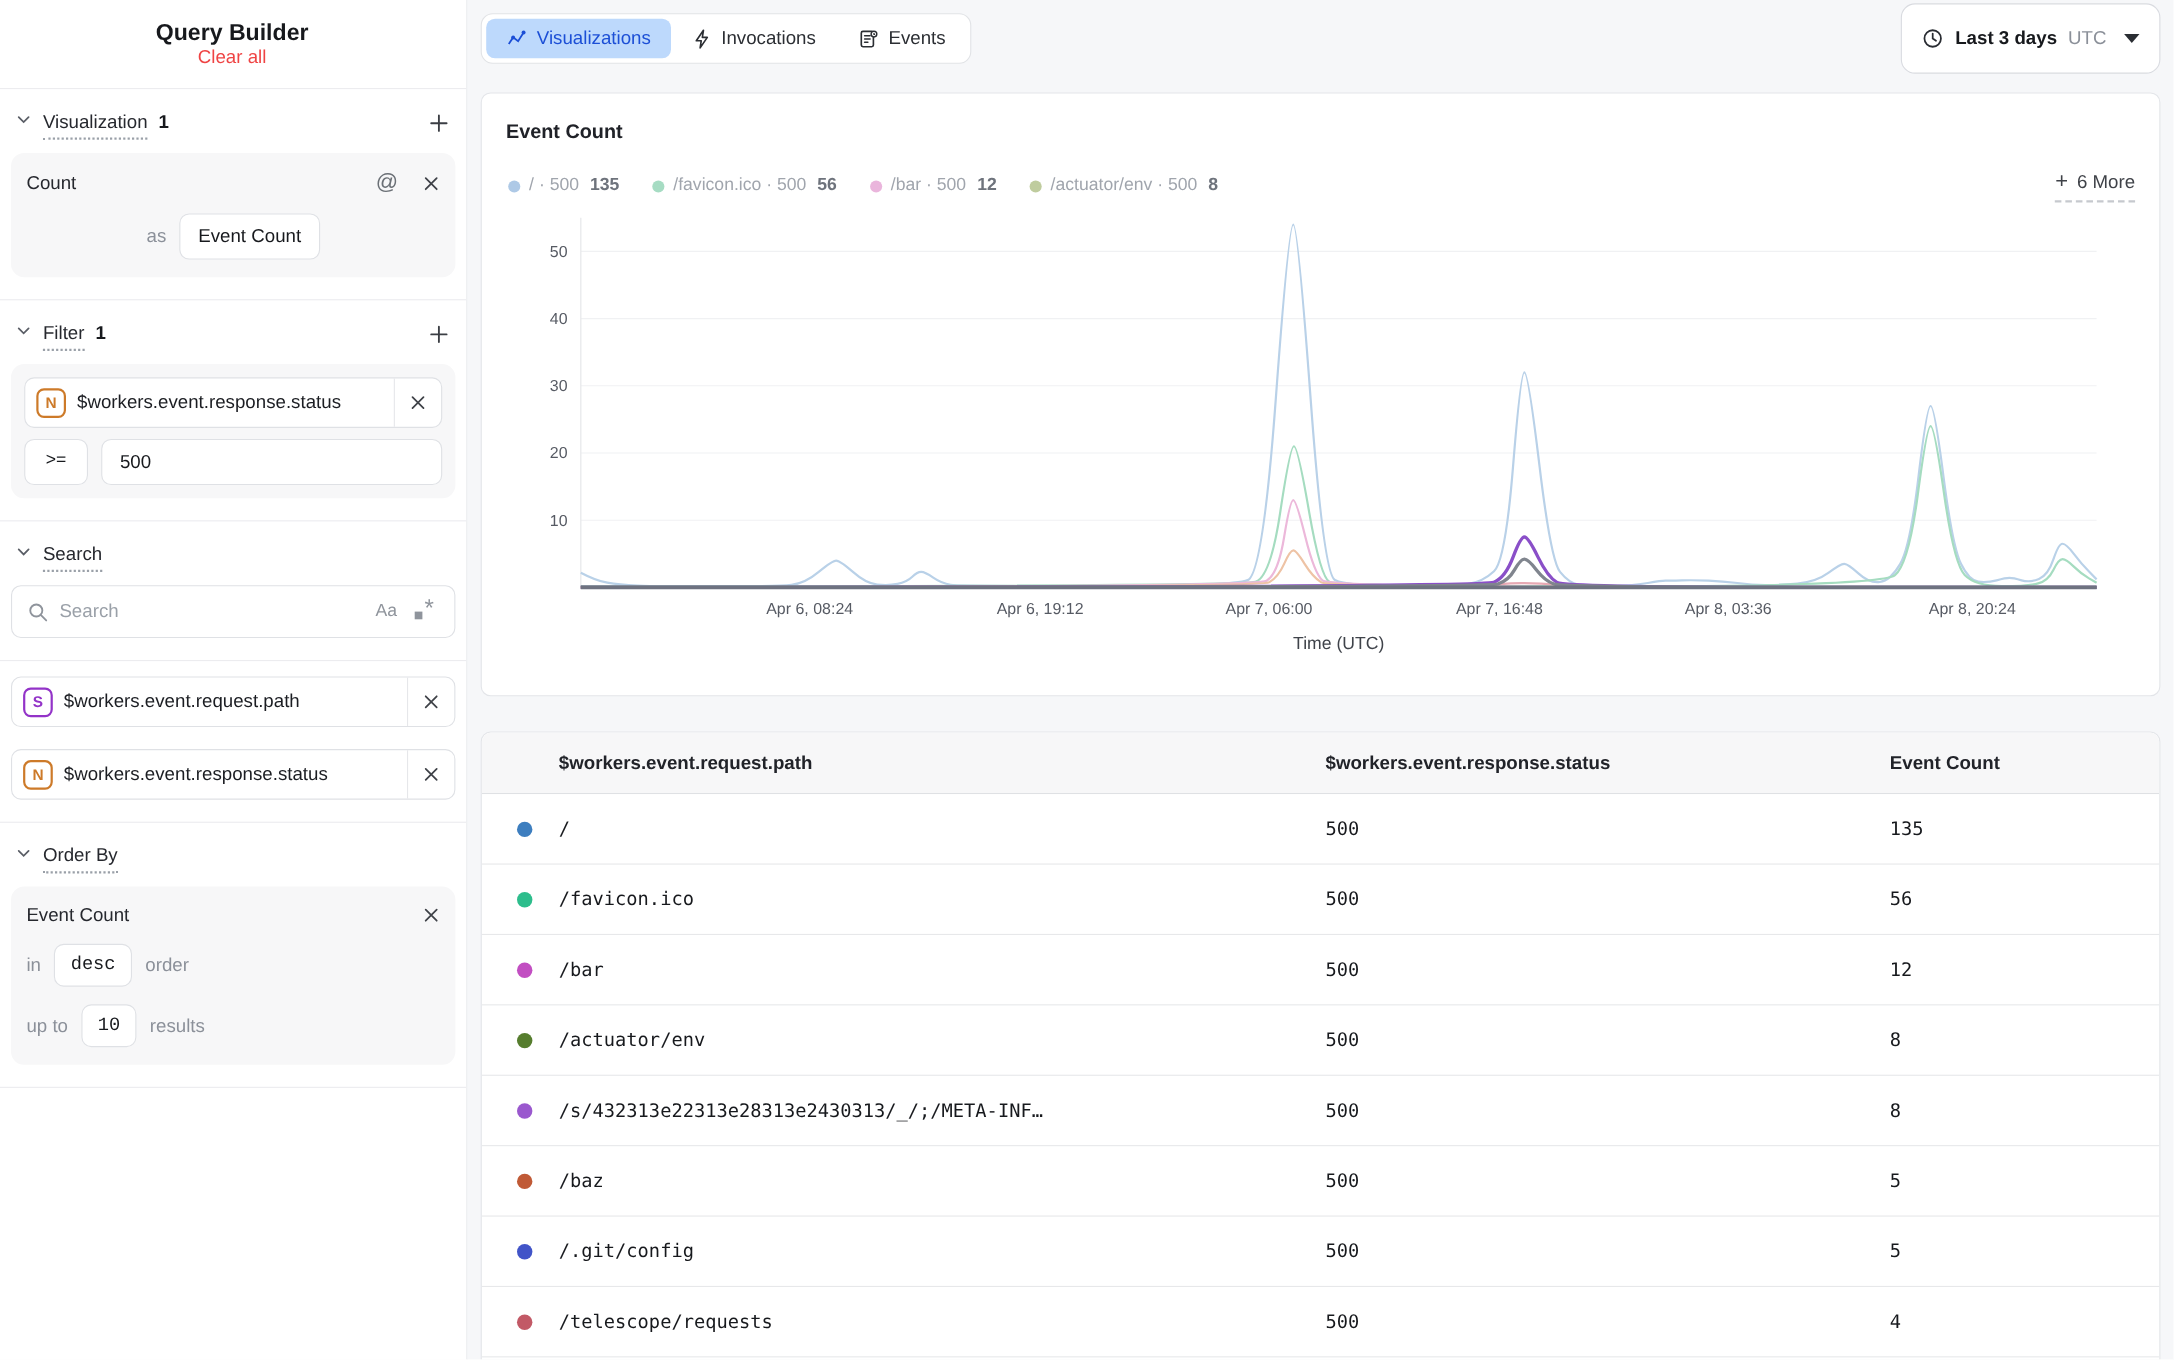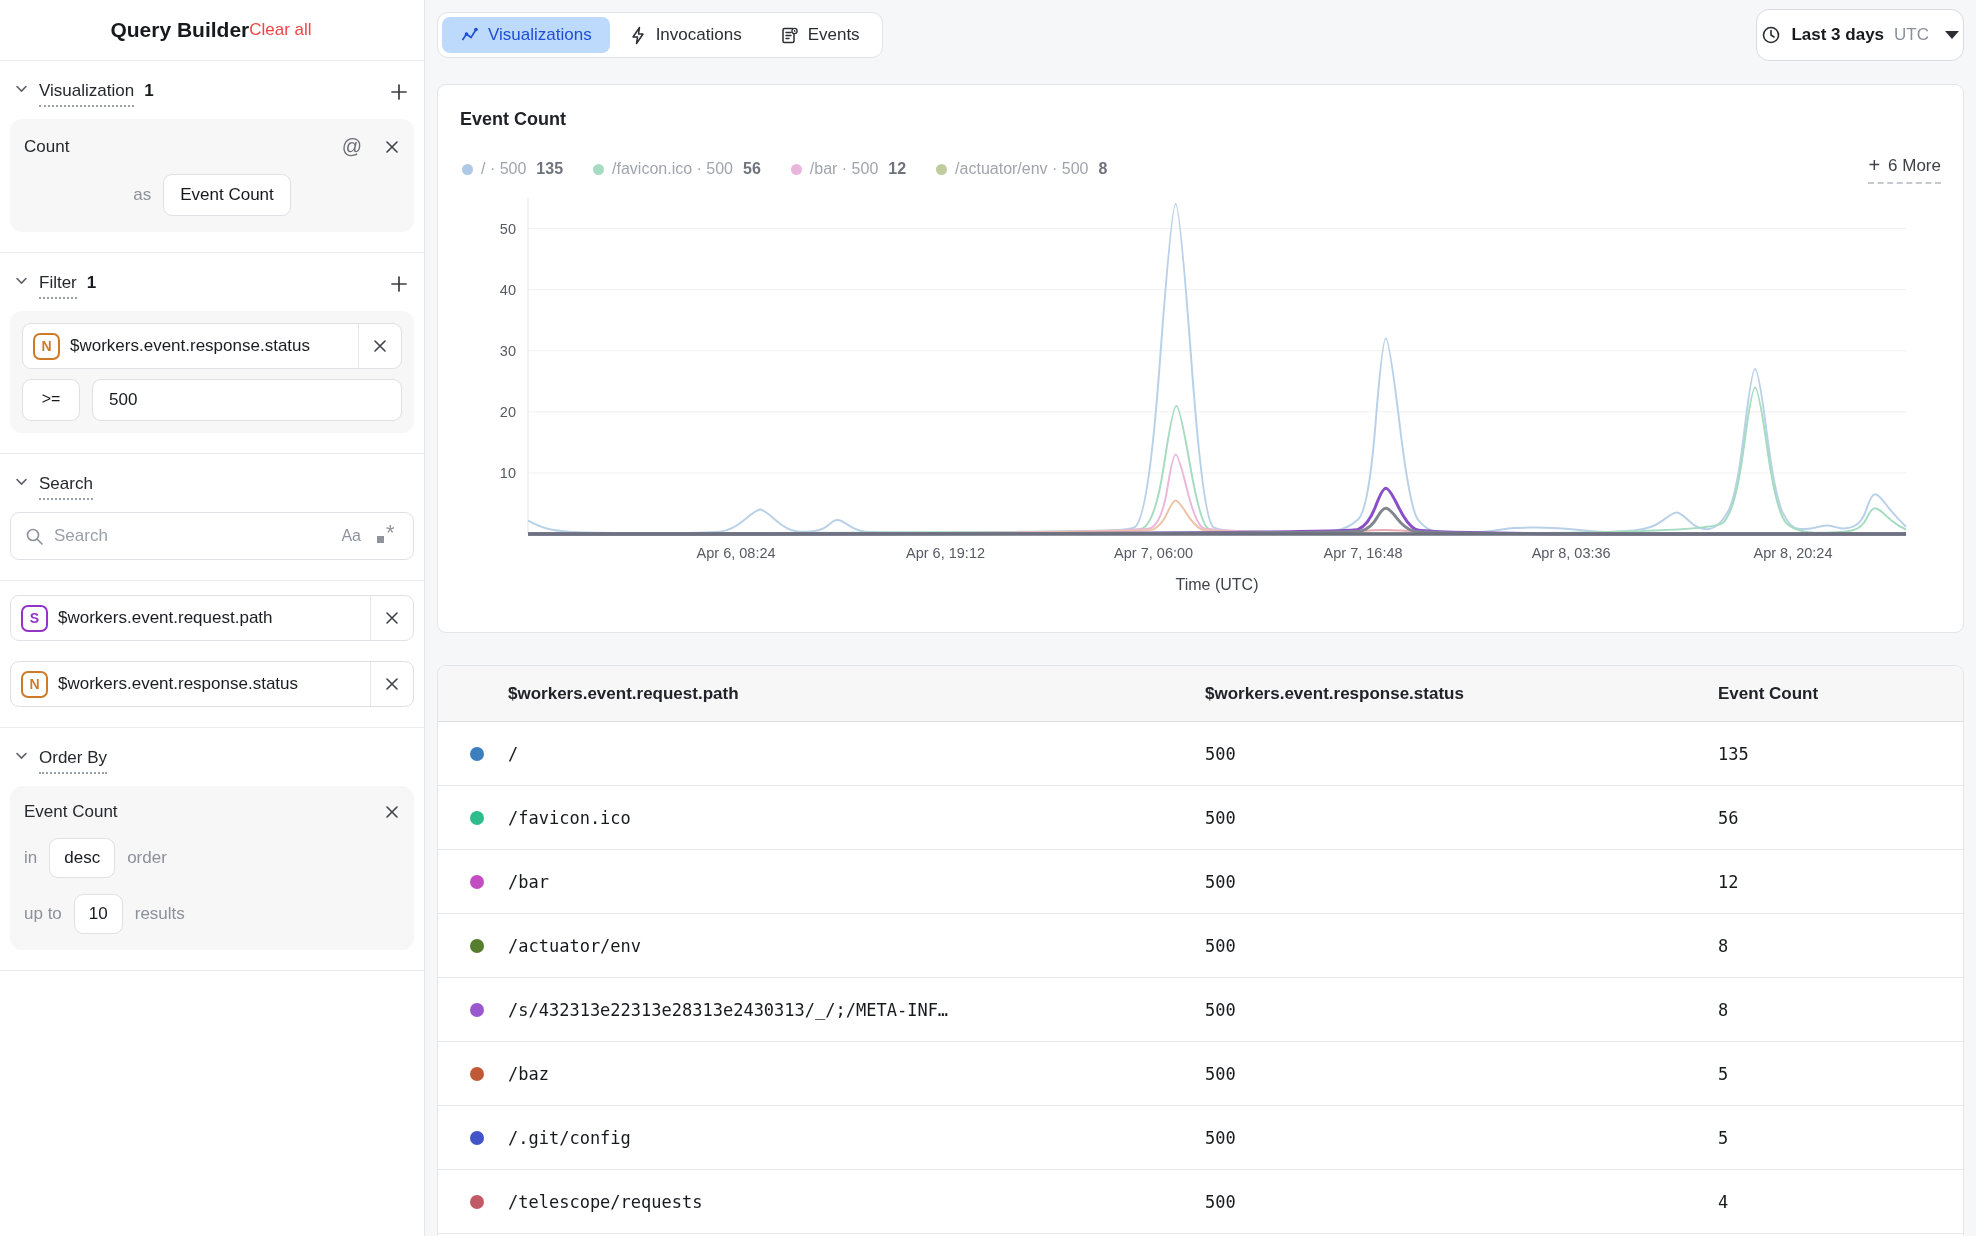--- a/index.html
+++ b/index.html
@@ -2,21 +2,21 @@
 <html><head>
 <meta charset="utf-8">
 <style>
   * { box-sizing: border-box; margin: 0; padding: 0; }
   html,body { width:1976px; height:1236px; overflow:hidden;
     font-family:"Liberation Sans", sans-serif; background:#fff; color:#17191d; }
   .app { display:flex; width:100%; height:100%; }
 
   
   .sidebar { width:425px; min-width:425px; background:#fff; border-right:1px solid #e4e6e9; overflow:hidden; }
-  .sb-header { display:flex; justify-content:center; align-items:center; padding:18px 22px 18px 20px; }
+  .sb-header { display:flex; justify-content:center; align-items:center; padding:18px 22px 18px 20px;flex-direction:column; }
   .sb-title { font-size:21px; font-weight:bold; color:#17191d; }
   .link { color:#ef4444; font-size:17px; cursor:pointer; }
   .divider { height:1px; background:#ececef; }
   .section { padding:14px 10px 20px 10px; }
   .sec-head { display:flex; align-items:flex-start; padding:6px 4px 12px 4px; }
   .chev { display:inline-flex; margin-right:10px; color:#5a5e66; }
   .sec-label { font-size:17px; color:#26282e; border-bottom:2px dotted #9aa0a8; padding-bottom:4px; }
   .sec-count { font-size:17px; font-weight:bold; color:#17191d; margin-left:10px; }
   .plus-btn { margin-left:auto; display:inline-flex; color:#3b3e44; cursor:pointer; }
   .x-btn { display:inline-flex; color:#3f4248; cursor:pointer; }
@@ -40,30 +40,30 @@
   .gap10 { height:10px; }
   .search-box { display:flex; align-items:center; background:#fff; border:1px solid #dfe1e5; border-radius:9px; height:48px; padding:0 14px; }
   .search-box input { border:none; outline:none; flex:1; font-size:17px; margin-left:10px; font-family:"Liberation Sans",sans-serif; color:#1b1d22; }
   .search-box input::placeholder { color:#9aa0a8; }
   .icn-txt { color:#8f949c; font-size:16px; margin-left:14px; cursor:pointer; }
   .rgx { position:relative; color:#8f949c; margin-left:16px; cursor:pointer; width:22px; height:20px; display:inline-block; }
   .rgx .sq { position:absolute; left:0; bottom:3px; width:7px; height:7px; background:#8f949c; }
   .rgx .star { position:absolute; left:9px; top:-6px; font-size:22px; }
   .ob-head { display:flex; align-items:center; }
   .ob-row { display:flex; align-items:center; margin-top:16px; gap:12px; font-size:17px; }
-  .mini-box { background:#fff; border:1px solid #dfe1e5; border-radius:9px; padding:9px 14px; font-size:17px; color:#17191d; }
+  .mini-box { background:#fff; border:1px solid #dfe1e5; border-radius:9px; padding:9px 14px; font-size:17px; color:#17191d;font-family:Liberation Mono, monospace; }
 
   
   .main { flex:1; background:#f6f7f9; padding:0 12px; overflow:hidden; }
   .topbar { display:flex; align-items:center; justify-content:space-between; height:62px; padding-top:8px; }
   .tabs { display:flex; background:#fff; border:1px solid #e1e3e6; border-radius:11px; padding:4px; gap:2px;justify-content:space-between; }
   .tab { display:flex; align-items:center; gap:9px; padding:8px 18px; border-radius:8px; font-size:17px; color:#2b2e33; cursor:pointer; }
   .tab.active { background:#bdd9fc; color:#1c4fd6; }
   .tab svg { display:block; }
-  .timepicker { display:flex; align-items:center; gap:10px; background:#fff; border:1px solid #d9dbe0; border-radius:13px; height:52px; padding:0 4px; cursor:pointer; }
+  .timepicker { display:flex; align-items:center; gap:10px; background:#fff; border:1px solid #d9dbe0; border-radius:13px; height:64px; padding:0 18px; cursor:pointer; }
   .tp-label { font-size:17px; font-weight:600; color:#17191d; }
   .tp-zone { font-size:17px; color:#8b9099; }
   .caret { width:0; height:0; border-left:7px solid transparent; border-right:7px solid transparent; border-top:8px solid #2a2d33; margin-left:6px; }
 
   .panel { background:#fff; border:1px solid #e3e5e9; border-radius:9px; }
   .chart-card { margin-top:22px; padding:24px 22px 10px 22px; height:549px; }
   .chart-title { font-size:18px; font-weight:bold; color:#202228; }
   .legend-row { display:flex; align-items:center; margin-top:24px; padding-left:2px; }
   .legend-item { display:flex; align-items:center; gap:8px; margin-right:30px; font-size:16px; color:#a0a5ad; cursor:pointer; }
   .legend-item .dot { width:11px; height:11px; border-radius:50%; }

